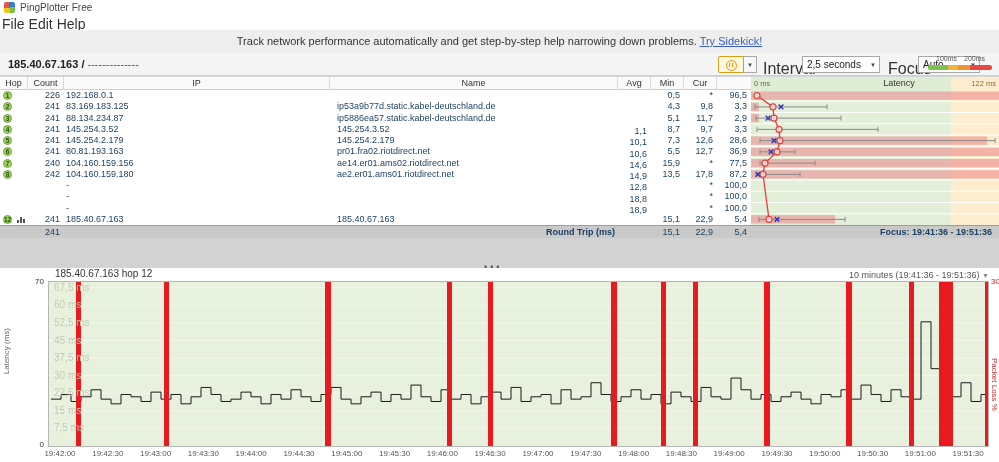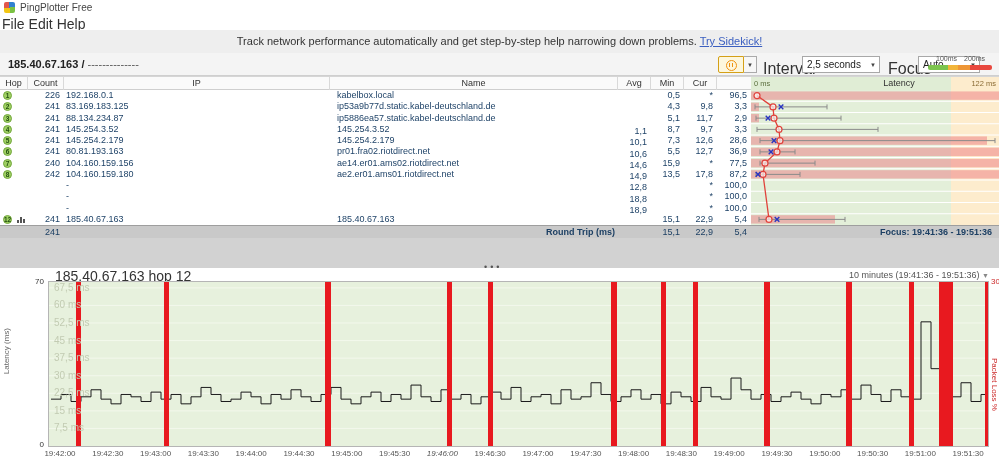--- a/index.html
+++ b/index.html
@@ -77,21 +77,21 @@
   #tfoot .cell { height:13px; line-height:13px; }
   #rt-label { left:430px; width:185px; text-align:right; font-weight:bold; }
   #focus-label { left:760px; width:232px; text-align:right; font-weight:bold; }
 
   
   #splitter { left:0; top:238px; width:999px; height:30px; background:#d2d2d2; }
   #splitter-dots { left:484px; top:24px; font-size:9px; color:#555; letter-spacing:3px; }
 
   
   #timeline { left:0; top:268px; width:999px; height:194px; background:#fff; }
-  #tl-title { left:55px; top:0; font-size:14px; color:#333; }
+  #tl-title { left:55px; top:0; font-size:10px; color:#333; }
   #tl-range { right:10px; top:2px; font-size:9px; color:#555; }
   #tl-range .chev { font-size:7px; color:#888; }
   #plot { left:48px; top:13px; width:941px; height:166px; background:#e7f1dd; border:1px solid #b5b5b5; }
   #y-max { left:22px; top:9px; width:22px; text-align:right; font-size:8px; color:#333; }
   #y-min { left:30px; top:172px; width:14px; text-align:right; font-size:8px; color:#333; }
   #y2-max { left:991px; top:9px; font-size:8px; color:#cc2a2a; }
   #ylabel { left:2px; top:60px; writing-mode:vertical-rl; transform:rotate(180deg); font-size:8px; color:#666; }
   #y2label { left:990px; top:90px; writing-mode:vertical-rl; font-size:8px; color:#cc2a2a; }
   .grid-lab { position:absolute; font-size:10px; color:#c2cbb2; }
   .x-lab { position:absolute; top:181px; width:44px; text-align:center; font-size:8px; color:#555; }
@@ -150,21 +150,20 @@
       <span class="c">Latency</span>
       <span class="r">122 ms</span>
     </div>
   </div>
 
   <div id="rows">
       <div class="row" style="top: 0px;">
         <div class="hop-badge">1</div>
         <div class="cell c-count">226</div>
         <div class="cell c-ip">192.168.0.1</div>
-        <div class="cell c-name">kabelbox.local</div>
         <div class="cell c-avg">1,1</div>
         <div class="cell c-min">0,5</div>
         <div class="cell c-cur">*</div>
         <div class="cell c-pl">96,5</div>
       </div>
       <div class="row" style="top: 11.25px;">
         <div class="hop-badge">2</div>
         <div class="cell c-count">241</div>
         <div class="cell c-ip">83.169.183.125</div>
         <div class="cell c-name">ip53a9b77d.static.kabel-deutschland.de</div>
@@ -402,21 +401,21 @@
   </div>
   <div class="abs" id="xlabels" style="left:0; top:0; width:999px; height:194px;">
       <span class="x-lab" style="left: 38px;">19:42:00</span>
       <span class="x-lab" style="left: 85.8px;">19:42:30</span>
       <span class="x-lab" style="left: 133.6px;">19:43:00</span>
       <span class="x-lab" style="left: 181.4px;">19:43:30</span>
       <span class="x-lab" style="left: 229.2px;">19:44:00</span>
       <span class="x-lab" style="left: 277px;">19:44:30</span>
       <span class="x-lab" style="left: 324.8px;">19:45:00</span>
       <span class="x-lab" style="left: 372.6px;">19:45:30</span>
-      <span class="x-lab" style="left: 420.4px; font-style: italic;">19:46:00</span>
+      <span class="x-lab" style="left: 420.4px;">19:46:00</span>
       <span class="x-lab" style="left: 468.2px;">19:46:30</span>
       <span class="x-lab" style="left: 516px;">19:47:00</span>
       <span class="x-lab" style="left: 563.8px;">19:47:30</span>
       <span class="x-lab" style="left: 611.6px;">19:48:00</span>
       <span class="x-lab" style="left: 659.4px;">19:48:30</span>
       <span class="x-lab" style="left: 707.2px;">19:49:00</span>
       <span class="x-lab" style="left: 755px;">19:49:30</span>
       <span class="x-lab" style="left: 802.8px;">19:50:00</span>
       <span class="x-lab" style="left: 850.6px;">19:50:30</span>
       <span class="x-lab" style="left: 898.4px;">19:51:00</span>

